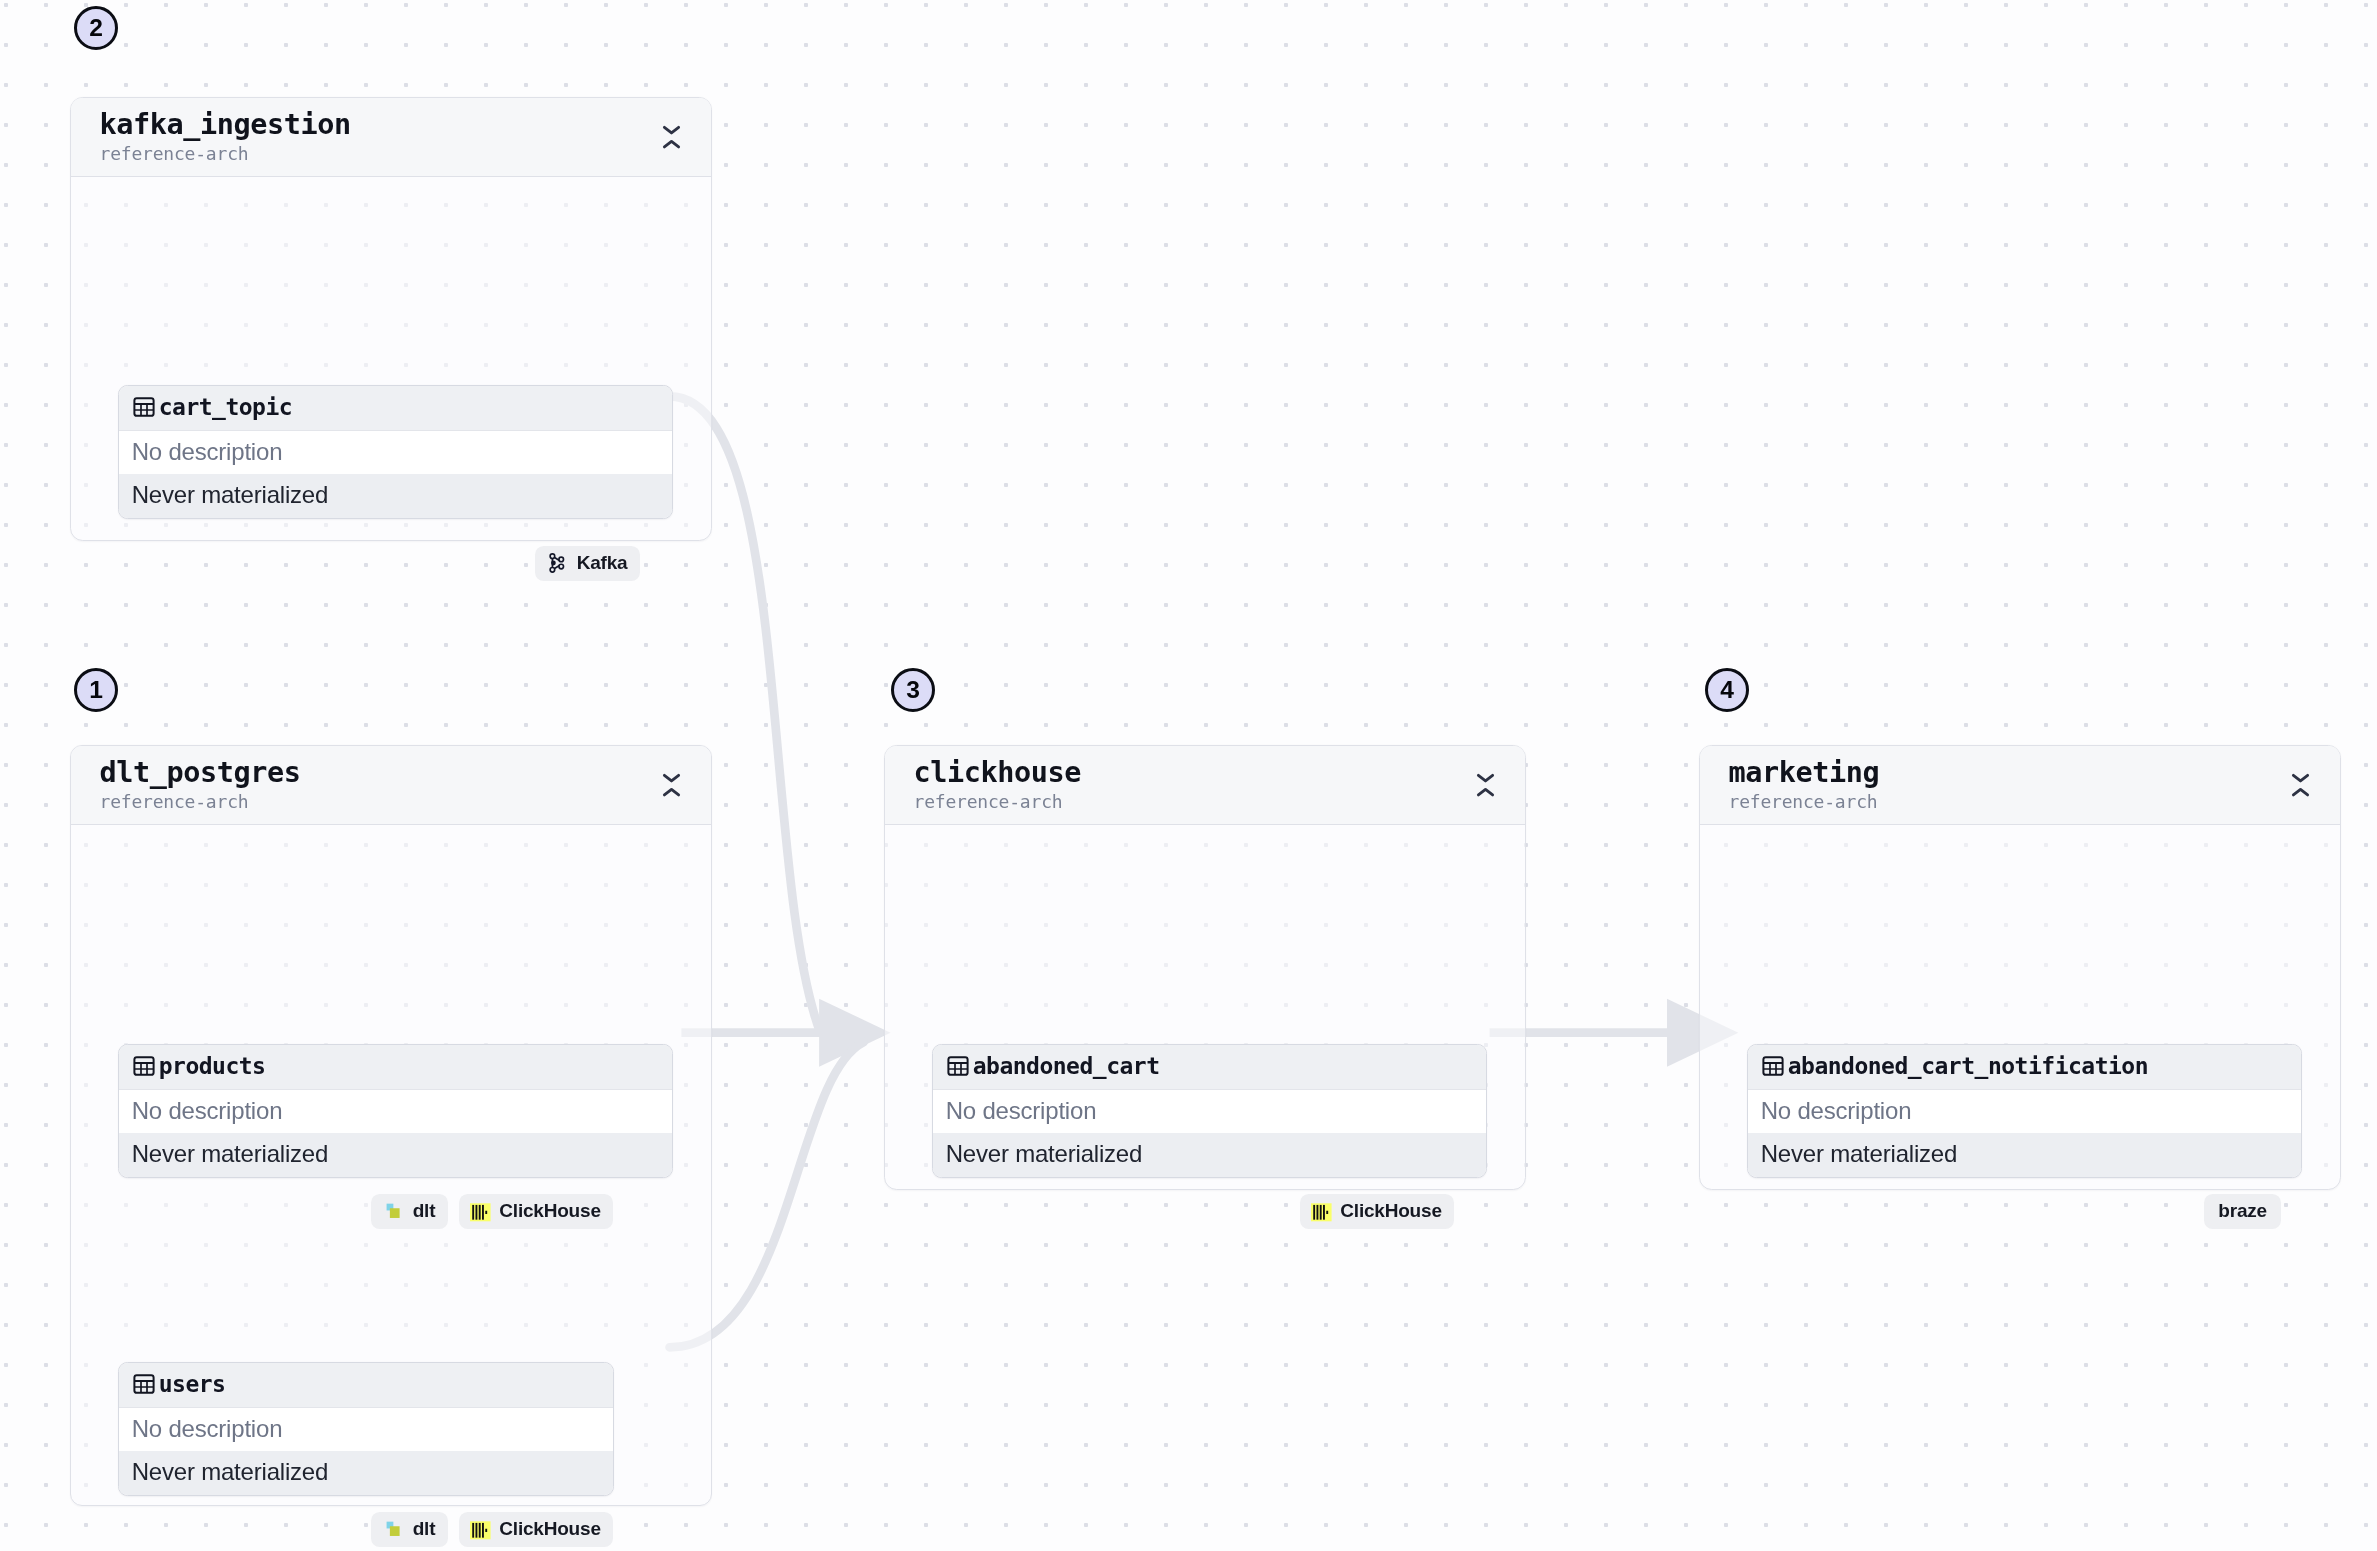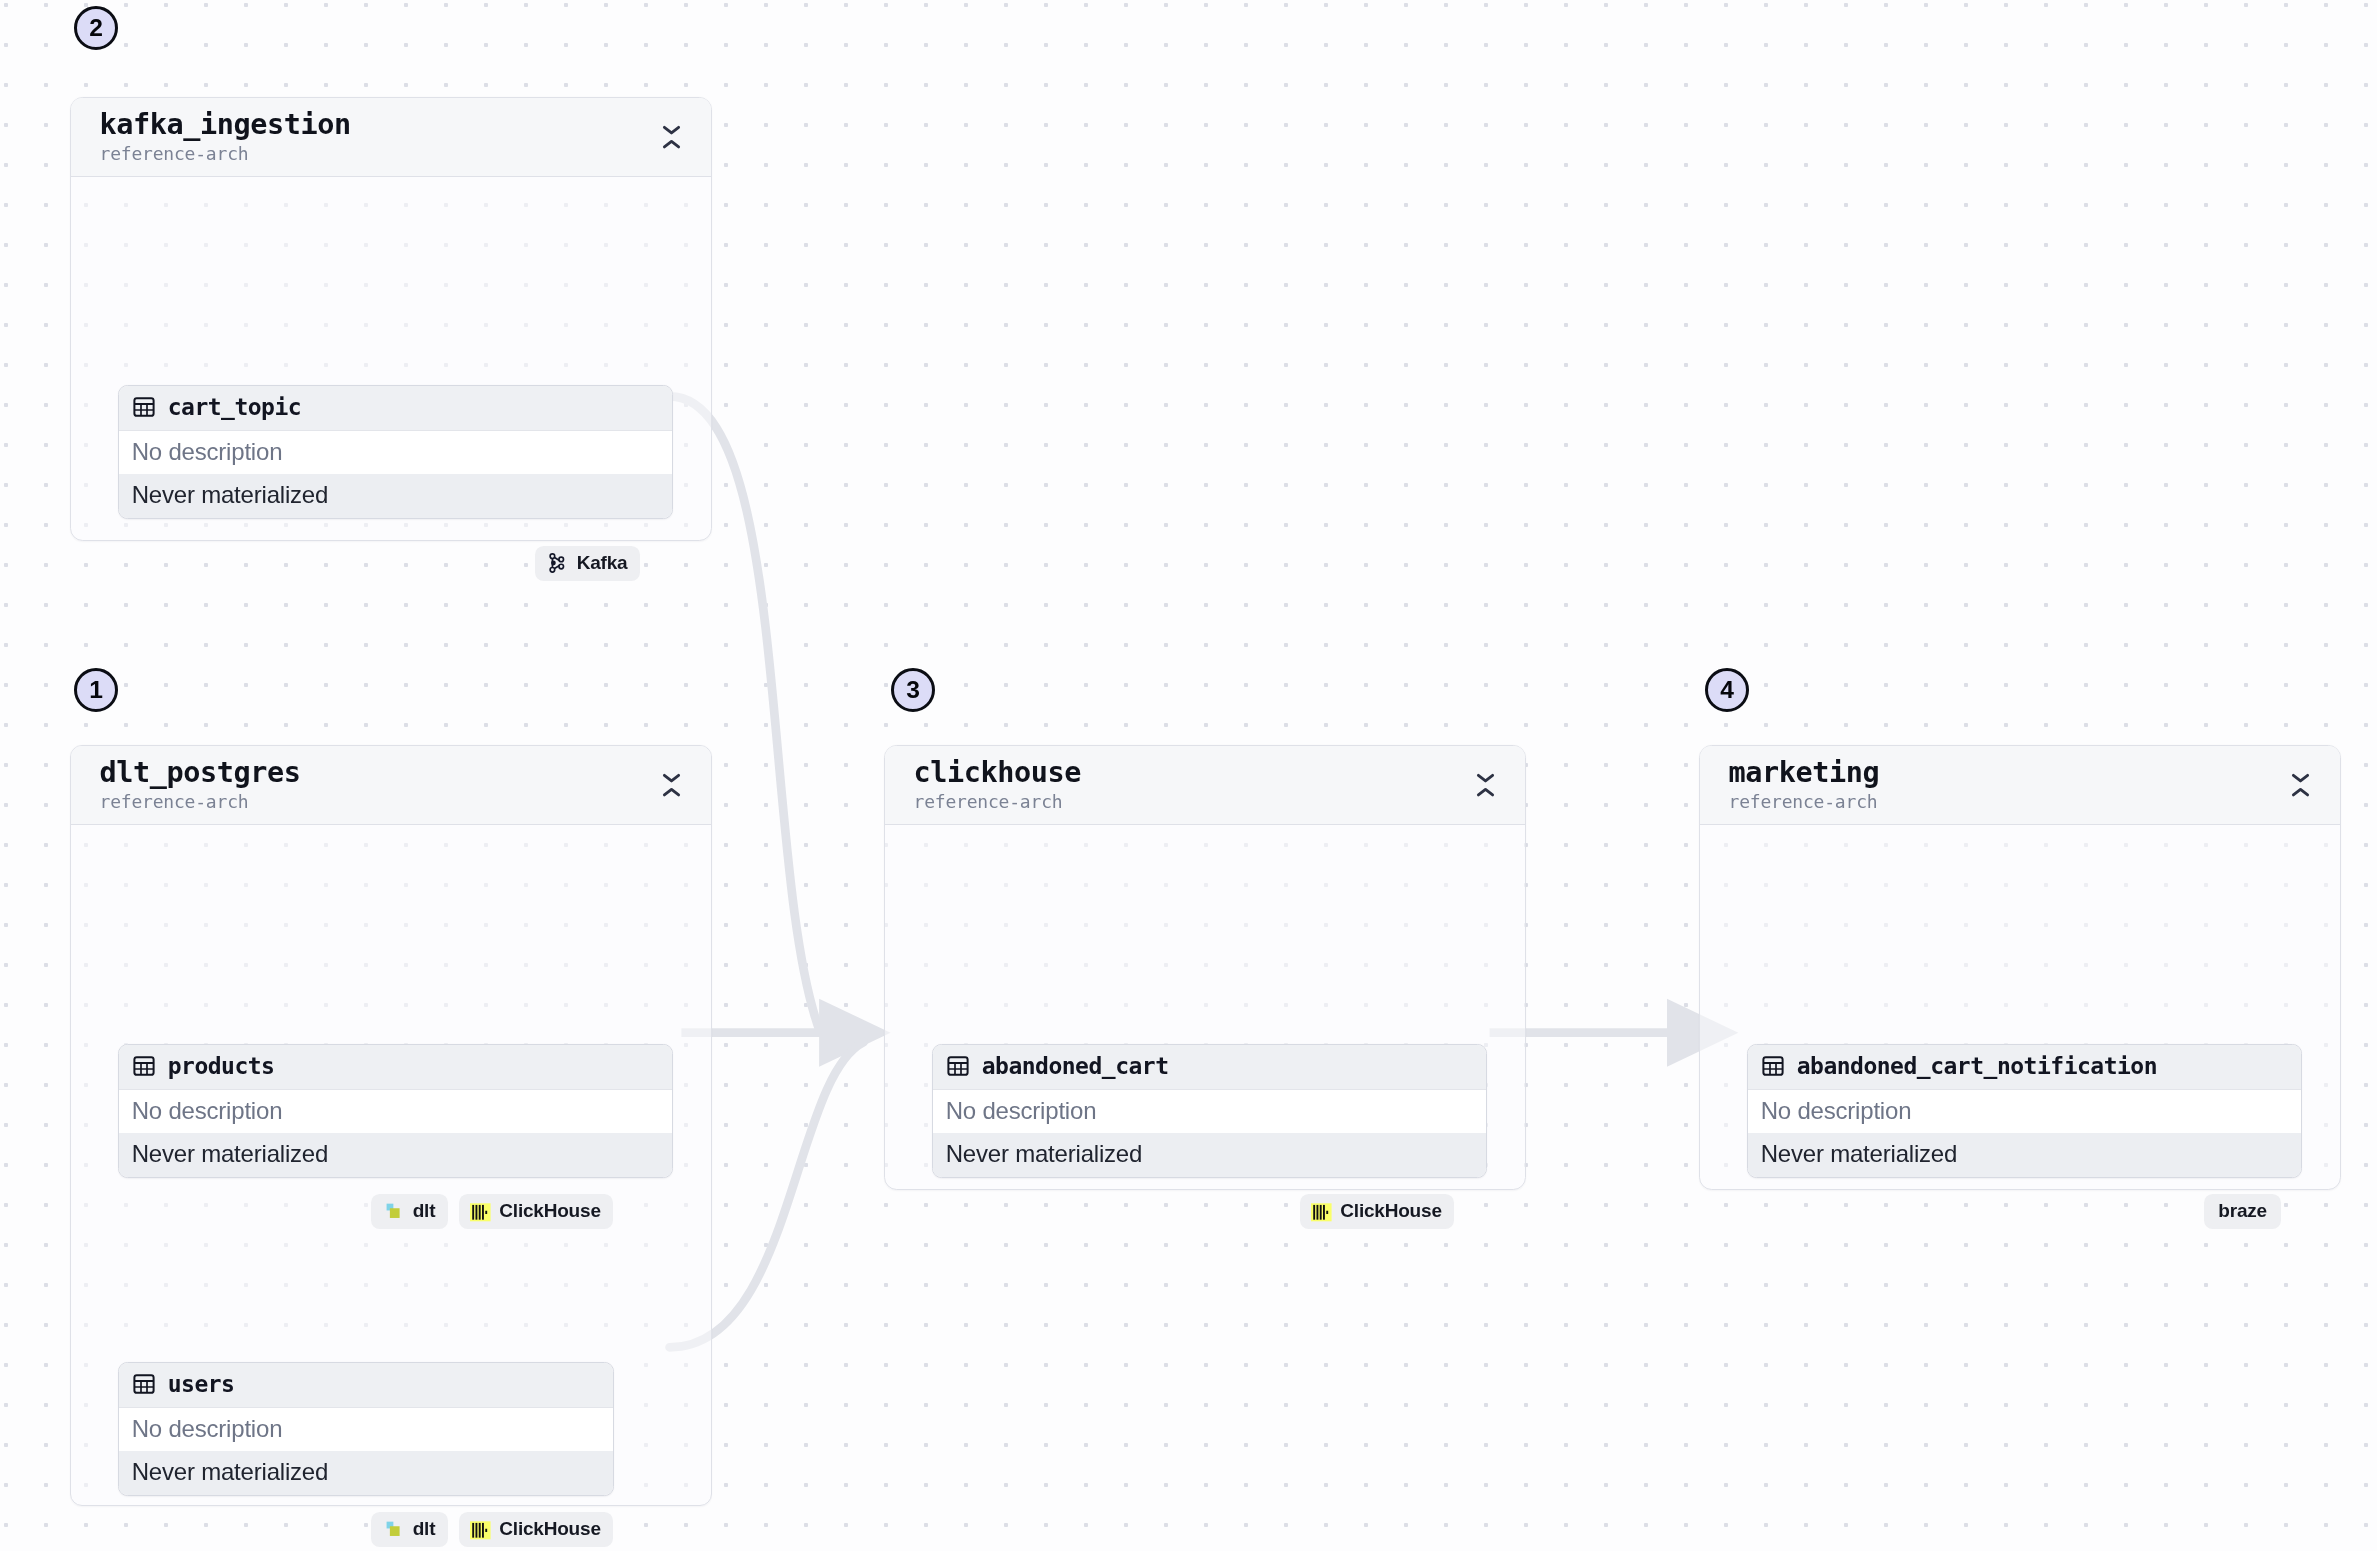--- a/index.html
+++ b/index.html
@@ -88,21 +88,21 @@
     border-radius: 9.5px;
     background: #ffffff;
     overflow: hidden;
     box-shadow: 0 0.8px 1.6px rgba(16,24,40,0.05);
   }
   .asset-head {
     background: #eef0f3;
     padding: 8px 12.7px 9.5px 12.7px;
     display: flex;
     align-items: center;
-    gap: 12px;
+    gap: 3px;
     border-bottom: 0.8px solid #e3e5ea;
   }
   .asset-name {
     font-family: "DejaVu Sans Mono", "Liberation Mono", monospace;
     font-size: 23px;
     font-weight: 700;
     color: #121521;
     letter-spacing: -0.5px;
     white-space: nowrap;
   }

